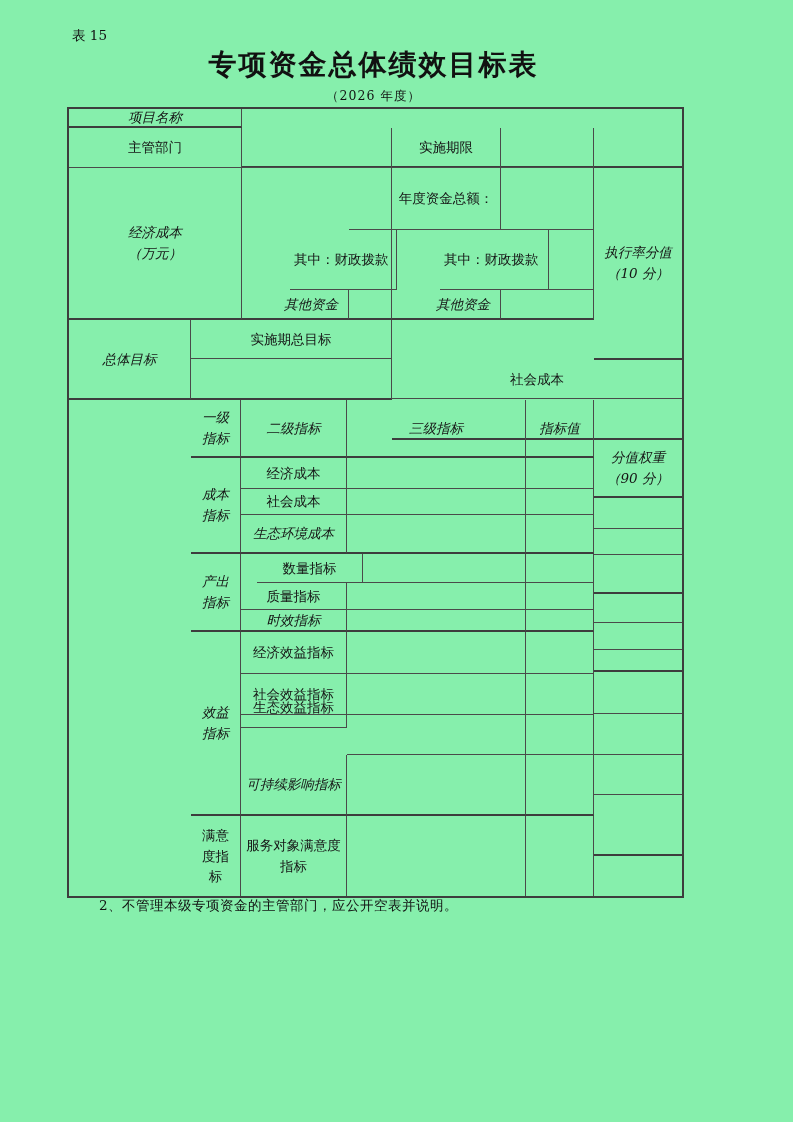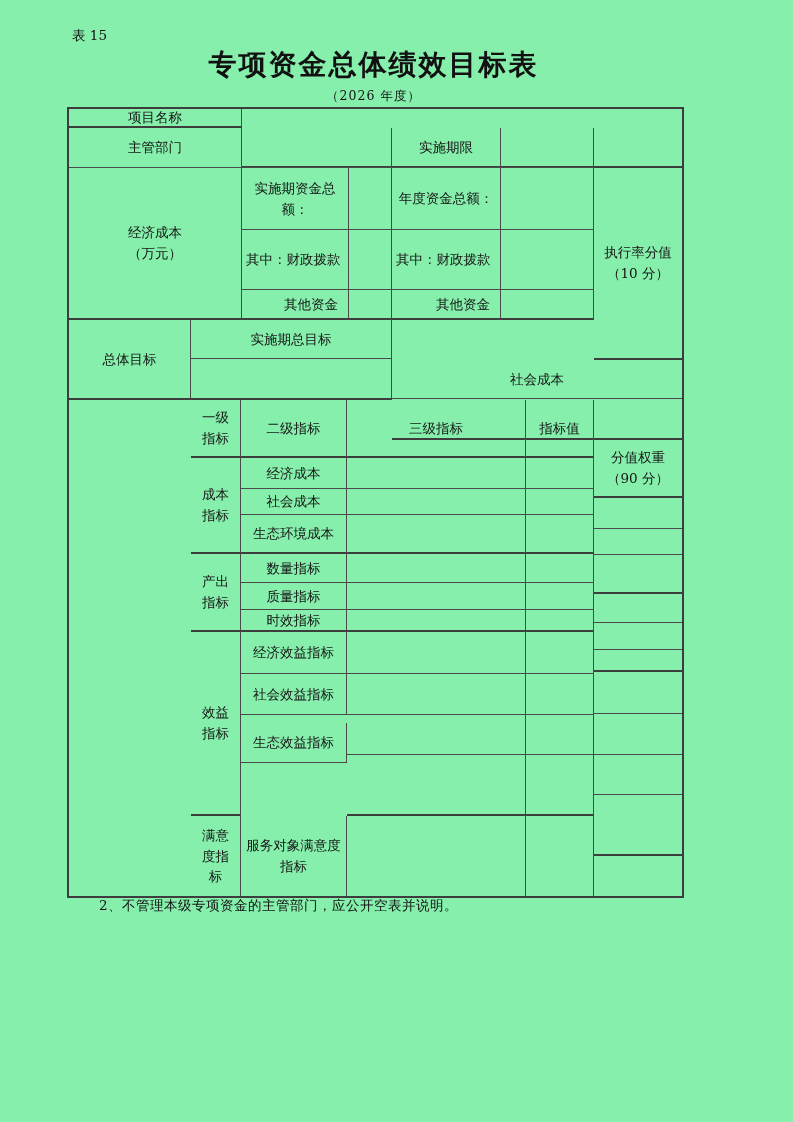--- a/index.html
+++ b/index.html
@@ -38,22 +38,22 @@
     border-right:1px solid #4a4a4a;
     border-bottom:1px solid #4a4a4a;
     display:flex;align-items:center;justify-content:center;
     text-align:center;
     font-size:13.5px;line-height:1.55;
     white-space:pre-line;
     color:#151515;
   }
   .cell.er{border-right:none;margin-top:40px;}
   .cell.eb{border-bottom:none;}
-  .cell.tb{border-bottom-width:2px;border-bottom-color:#3d3d3d;}
-  .cell.al{justify-content:flex-start;text-align:left;padding-left:4px;}
+  .cell.tb{border-bottom-width:2px;border-bottom-color:#3d3d3d;font-style:italic;}
+  .cell.al{justify-content:flex-start;text-align:left;padding-left:4px;margin-left:48px;}
   .cell.ar{justify-content:flex-end;text-align:right;padding-right:10px;}
   .notes{
     position:absolute;left:72px;top:896px;
     font-size:13.5px;line-height:19px;
     letter-spacing:0.5px;
   }
   .notes .n2{margin-left:27px;}
 </style>
 </head>
 <body>
@@ -71,22 +71,20 @@
 
     <div class="cell" style="left:0;top:19px;width:173px;height:40px">主管部门</div>
     <div class="cell" style="left:173px;top:19px;width:150px;height:40px"></div>
     <div class="cell" style="left:323px;top:19px;width:109px;height:40px">实施期限</div>
     <div class="cell" style="left:432px;top:19px;width:93px;height:40px"></div>
     <div class="cell tb er" style="left:525px;top:19px;width:88px;height:192px">执行率分值
 （10 分）</div>
 
     <div class="cell tb" style="left:0;top:59px;width:173px;height:152px">经济成本
 （万元）</div>
-    <div class="cell" style="left:173px;top:59px;width:107px;height:62px">实施期资金总
-额：</div>
     <div class="cell" style="left:280px;top:59px;width:43px;height:62px"></div>
     <div class="cell" style="left:323px;top:59px;width:109px;height:62px">年度资金总额：</div>
     <div class="cell" style="left:432px;top:59px;width:93px;height:62px"></div>
 
     <div class="cell al" style="left:173px;top:121px;width:107px;height:60px">其中：财政拨款</div>
     <div class="cell" style="left:280px;top:121px;width:43px;height:60px"></div>
     <div class="cell al" style="left:323px;top:121px;width:109px;height:60px">其中：财政拨款</div>
     <div class="cell" style="left:432px;top:121px;width:93px;height:60px"></div>
 
     <div class="cell ar tb" style="left:173px;top:181px;width:107px;height:30px">其他资金</div>
@@ -121,21 +119,21 @@
     <div class="cell" style="left:457px;top:380px;width:68px;height:26px"></div>
     <div class="cell er" style="left:525px;top:380px;width:88px;height:26px"></div>
 
     <div class="cell tb" style="left:172px;top:406px;width:106px;height:39px">生态环境成本</div>
     <div class="cell tb" style="left:278px;top:406px;width:179px;height:39px"></div>
     <div class="cell tb" style="left:457px;top:406px;width:68px;height:39px"></div>
     <div class="cell tb er" style="left:525px;top:406px;width:88px;height:39px"></div>
 
     <div class="cell tb" style="left:122px;top:445px;width:50px;height:78px">产出
 指标</div>
-    <div class="cell" style="left:172px;top:445px;width:106px;height:29px">数量指标</div>
+    <div class="cell" style="left:188px;top:445px;width:106px;height:29px">数量指标</div>
     <div class="cell" style="left:278px;top:445px;width:179px;height:29px"></div>
     <div class="cell" style="left:457px;top:445px;width:68px;height:29px"></div>
     <div class="cell er" style="left:525px;top:445px;width:88px;height:29px"></div>
 
     <div class="cell" style="left:172px;top:474px;width:106px;height:27px">质量指标</div>
     <div class="cell" style="left:278px;top:474px;width:179px;height:27px"></div>
     <div class="cell" style="left:457px;top:474px;width:68px;height:27px"></div>
     <div class="cell er" style="left:525px;top:474px;width:88px;height:27px"></div>
 
     <div class="cell tb" style="left:172px;top:501px;width:106px;height:22px">时效指标</div>
@@ -148,25 +146,26 @@
     <div class="cell" style="left:172px;top:523px;width:106px;height:42px">经济效益指标</div>
     <div class="cell" style="left:278px;top:523px;width:179px;height:42px"></div>
     <div class="cell" style="left:457px;top:523px;width:68px;height:42px"></div>
     <div class="cell er" style="left:525px;top:523px;width:88px;height:42px"></div>
 
     <div class="cell" style="left:172px;top:565px;width:106px;height:41px">社会效益指标</div>
     <div class="cell" style="left:278px;top:565px;width:179px;height:41px"></div>
     <div class="cell" style="left:457px;top:565px;width:68px;height:41px"></div>
     <div class="cell er" style="left:525px;top:565px;width:88px;height:41px"></div>
 
-    <div class="cell" style="left:172px;top:614px;width:106px;height:40px">生态效益指标</div>
+    <div class="cell" style="left:172px;top:579px;width:106px;height:40px">生态效益指标</div>
     <div class="cell" style="left:278px;top:606px;width:179px;height:40px"></div>
     <div class="cell" style="left:457px;top:606px;width:68px;height:40px"></div>
     <div class="cell er" style="left:525px;top:606px;width:88px;height:40px"></div>
 
+    <div class="cell tb" style="left:172px;top:646px;width:106px;height:61px">可持续影响指标</div>
     <div class="cell tb" style="left:278px;top:646px;width:179px;height:61px"></div>
     <div class="cell tb" style="left:457px;top:646px;width:68px;height:61px"></div>
     <div class="cell tb er" style="left:525px;top:646px;width:88px;height:61px"></div>
 
     <div class="cell eb" style="left:122px;top:707px;width:50px;height:80px">满意
 度指
 标</div>
     <div class="cell eb" style="left:172px;top:707px;width:106px;height:80px">服务对象满意度
 指标</div>
     <div class="cell eb" style="left:278px;top:707px;width:179px;height:80px"></div>

